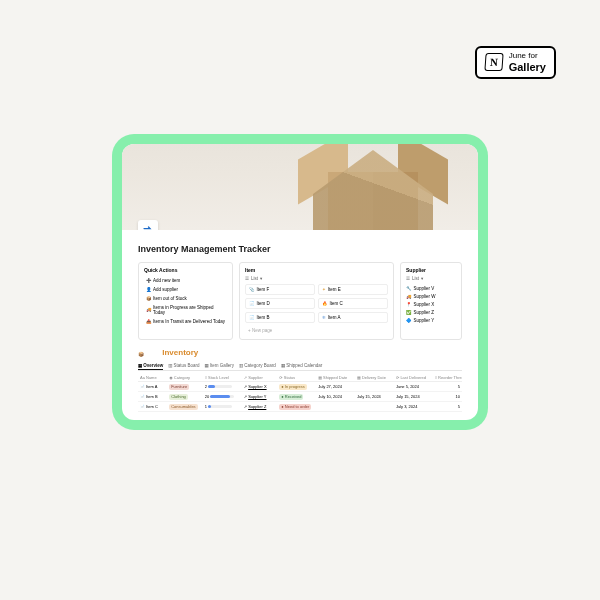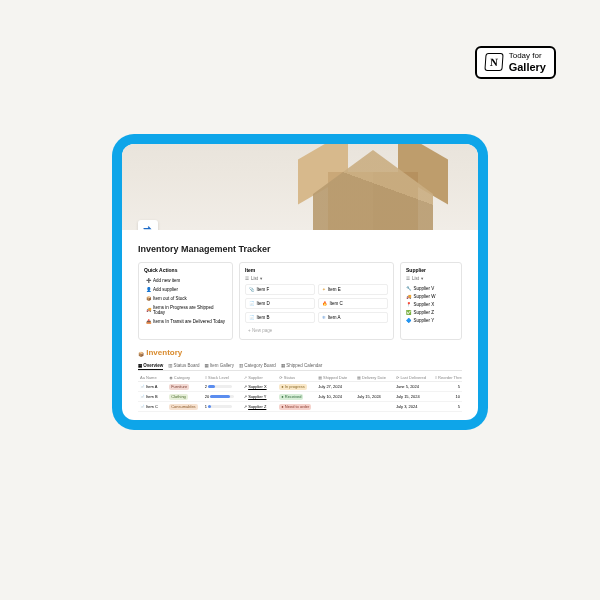--- a/index.html
+++ b/index.html
@@ -24,21 +24,21 @@
     transform: skew(-4deg);
   }
   .badge-text { font-size: 8px; line-height: 1.1; }
   .badge-text .top { font-weight: 400; }
   .badge-text .bot { font-weight: 700; font-size: 11px; }
 
   
   .frame {
     position: absolute; left: 112px; top: 134px;
     width: 376px; height: 296px;
-    background: #0ea5e9; border-radius: 22px;
+    background: #86efac; border-radius: 22px;
     padding: 10px;
   }
   .screen {
     width: 100%; height: 100%; background: #fff; border-radius: 12px;
     overflow: hidden; display: flex; flex-direction: column;
     font-size: 5px;
   }
 
   
   .cover {
@@ -83,21 +83,21 @@
 
   .items { flex: 1; }
   .view-sel { font-size: 4.5px; color: #666; margin-bottom: 3px; display:flex; align-items:center; gap:2px; }
   .item-grid { display: grid; grid-template-columns: 1fr 1fr; gap: 3px; }
   .item-cell { border: 0.5px solid #eee; border-radius: 2px; padding: 2px 3px; font-size: 4.5px; display:flex; align-items:center; gap:2px; }
   .new-page { grid-column: 1/-1; font-size: 4.5px; color:#aaa; padding: 2px 3px; }
 
   .suppliers { width: 62px; }
   .sup-item { font-size: 4.5px; padding: 1.5px 0; display:flex; align-items:center; gap:2px; }
 
-  .inv-head { display:flex; align-items:flex-end; gap:2px; margin-bottom:6px; }
+  .inv-head { display:flex; align-items:flex-end; gap:18px; margin-bottom:6px; }
   .inv-ico { color:#d98b2e; }
   .inv-title { font-size: 8px; font-weight:700; color:#d98b2e; }
   .tabs { display:flex; gap:5px; border-bottom:0.5px solid #e4e4e4; padding-bottom:2px; margin-bottom:2px; font-size:4.5px; color:#666; }
   .tab { display:flex; align-items:center; gap:1px; cursor:pointer; }
   .tab.active { color:#111; font-weight:600; border-bottom:1px solid #111; padding-bottom:1px; margin-bottom:-2px; }
 
   table { width:100%; border-collapse:collapse; font-size:4px; table-layout: fixed; }
   th { text-align:left; font-weight:400; color:#888; padding:1.5px 2px; border-bottom:0.5px solid #eee; white-space:nowrap; overflow:hidden; }
   td { padding:1.5px 2px; border-bottom:0.5px solid #f3f3f3; white-space:nowrap; overflow:hidden; }
   .tag { display:inline-block; padding:0.5px 2px; border-radius:2px; font-size:4px; }
@@ -113,21 +113,21 @@
   .bar.b20::after{ width:80%; background:#5b8def; }
   .bar.b1::after{ width:12%; background:#5b8def; }
   .num { text-align:right; }
 </style>
 </head>
 <body>
 
 <div class="badge">
   <div class="badge-logo">N</div>
   <div class="badge-text">
-    <div class="top">Today for</div>
+    <div class="top">June for</div>
     <div class="bot">Gallery</div>
   </div>
 </div>
 
 <div class="frame">
   <div class="screen">
     <div class="cover">
       <div class="cover-flap-l"></div>
       <div class="cover-flap-r"></div>
       <div class="cover-box"></div>

